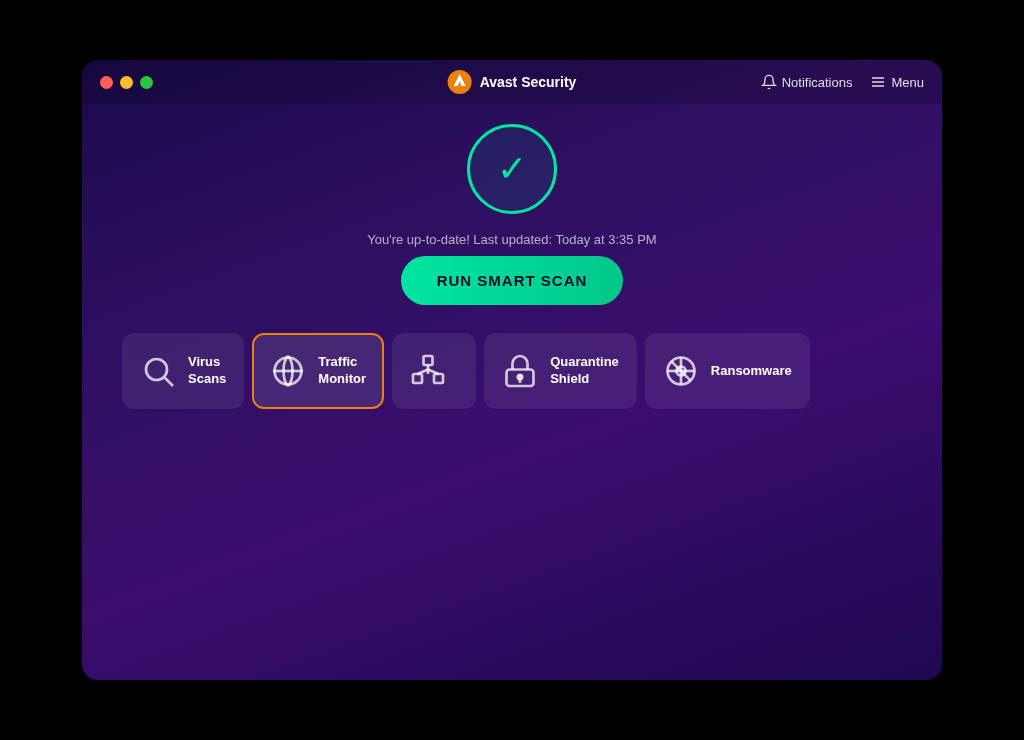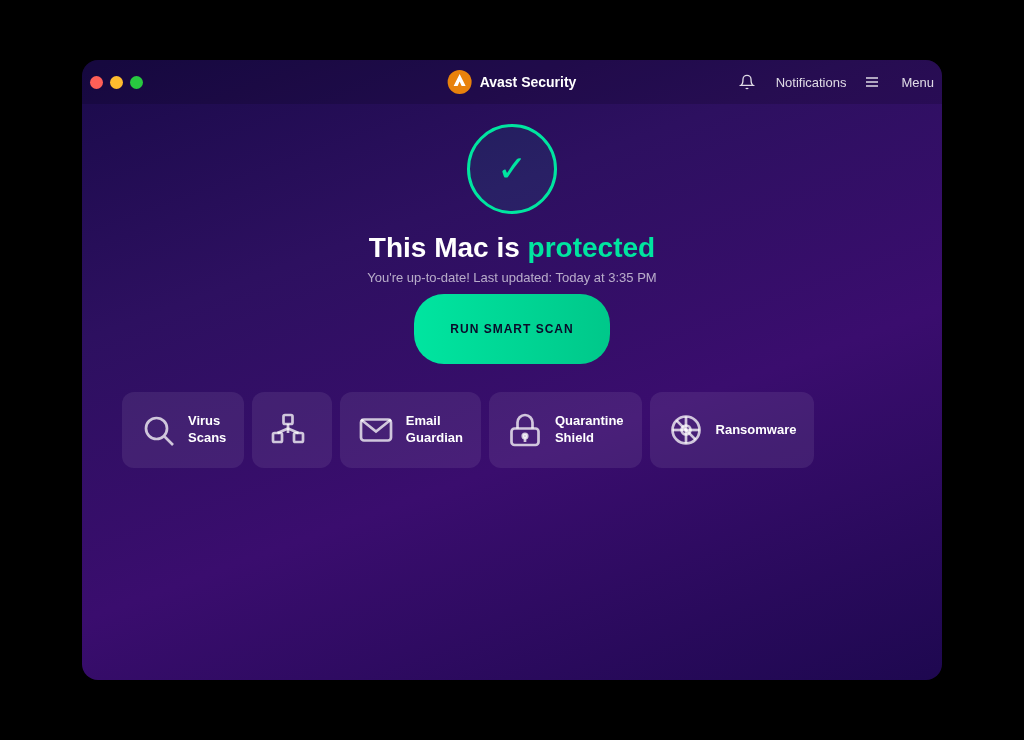--- a/index.html
+++ b/index.html
@@ -20,21 +20,21 @@
       background: linear-gradient(160deg, #1a0a4a 0%, #2d1060 30%, #3a0d6e 60%, #1e0850 100%);
       border-radius: 16px;
       overflow: hidden;
       position: relative;
       box-shadow: 0 30px 80px rgba(0,0,0,0.8);
     }
 
     .titlebar {
       display: flex;
       align-items: center;
-      padding: 14px 8px;
+      padding: 14px 18px;
       position: relative;
       background: rgba(0,0,0,0.15);
     }
 
     .traffic-lights {
       display: flex;
       gap: 7px;
       align-items: center;
     }
 
@@ -72,21 +72,21 @@
       margin-left: auto;
       display: flex;
       align-items: center;
       gap: 18px;
       color: white;
     }
 
     .titlebar-btn {
       display: flex;
       align-items: center;
-      gap: 21px;
+      gap: 5px;
       font-size: 13px;
       color: rgba(255,255,255,0.85);
       cursor: pointer;
       background: none;
       border: none;
       font-family: inherit;
     }
 
     .main-content {
       display: flex;
@@ -130,22 +130,22 @@
       color: rgba(255,255,255,0.65);
       margin-bottom: 9px;
       text-align: center;
     }
 
     .scan-btn {
       background: linear-gradient(90deg, #00e5a0, #00c88a);
       color: #0a0a2a;
       border: none;
       border-radius: 30px;
-      padding: 28px 36px;
-      font-size: 12px;
+      padding: 16px 36px;
+      font-size: 15px;
       font-weight: 700;
       letter-spacing: 1px;
       cursor: pointer;
       margin-bottom: 28px;
       font-family: inherit;
     }
 
     .grid {
       display: grid;
       grid-template-columns: repeat(6, 1fr);
@@ -227,58 +227,57 @@
         <span>Menu</span>
       </button>
     </div>
   </div>
 
   <div class="main-content">
     <div class="status-circle">
       <span class="checkmark">✓</span>
     </div>
 
-    <h1 class="status-title">
-      <span>This Mac is</span>&nbsp;<span class="protected">protected</span>
-    </h1>
 
     <p class="status-subtitle">You're up-to-date! Last updated: Today at 3:35 PM</p>
 
     <button class="scan-btn">RUN SMART SCAN</button>
 
     <div class="grid">
 
       <div class="card">
         <svg class="card-icon" viewBox="0 0 24 24" fill="none" stroke="currentColor" stroke-width="1.8">
           <circle cx="11" cy="11" r="7"></circle>
           <line x1="16.5" y1="16.5" x2="22" y2="22"></line>
         </svg>
         <span class="card-label">Virus Scans</span>
       </div>
 
 
+      <div class="card active">
+        <svg class="card-icon" viewBox="0 0 24 24" fill="none" stroke="currentColor" stroke-width="1.8">
+          <circle cx="12" cy="12" r="9"></circle>
+          <path d="M2 12 H22"></path>
+          <path d="M12 2 C8 6 8 18 12 22"></path>
+          <path d="M12 2 C16 6 16 18 12 22"></path>
+        </svg>
+        <span class="card-label">Traffic Monitor</span>
+      </div>
 
       <div class="card">
         <svg class="card-icon" viewBox="0 0 24 24" fill="none" stroke="currentColor" stroke-width="1.8">
           <rect x="2" y="14" width="6" height="6" rx="1"></rect>
           <rect x="9" y="2" width="6" height="6" rx="1"></rect>
           <rect x="16" y="14" width="6" height="6" rx="1"></rect>
           <line x1="12" y1="8" x2="12" y2="14"></line>
           <line x1="5" y1="14" x2="12" y2="11"></line>
           <line x1="19" y1="14" x2="12" y2="11"></line>
         </svg>
       </div>
 
-      <div class="card">
-        <svg class="card-icon" viewBox="0 0 24 24" fill="none" stroke="currentColor" stroke-width="1.8">
-          <rect x="2" y="5" width="20" height="14" rx="2"></rect>
-          <polyline points="2,5 12,13 22,5"></polyline>
-        </svg>
-        <span class="card-label">Email Guardian</span>
-      </div>
 
       <div class="card">
         <svg class="card-icon" viewBox="0 0 24 24" fill="none" stroke="currentColor" stroke-width="1.8">
           <rect x="3" y="11" width="18" height="11" rx="2"></rect>
           <path d="M7 11 V7 a5 5 0 0 1 10 0 v4"></path>
           <circle cx="12" cy="16" r="1.5" fill="currentColor"></circle>
           <line x1="12" y1="17.5" x2="12" y2="20"></line>
         </svg>
         <span class="card-label">Quarantine Shield</span>
       </div>

